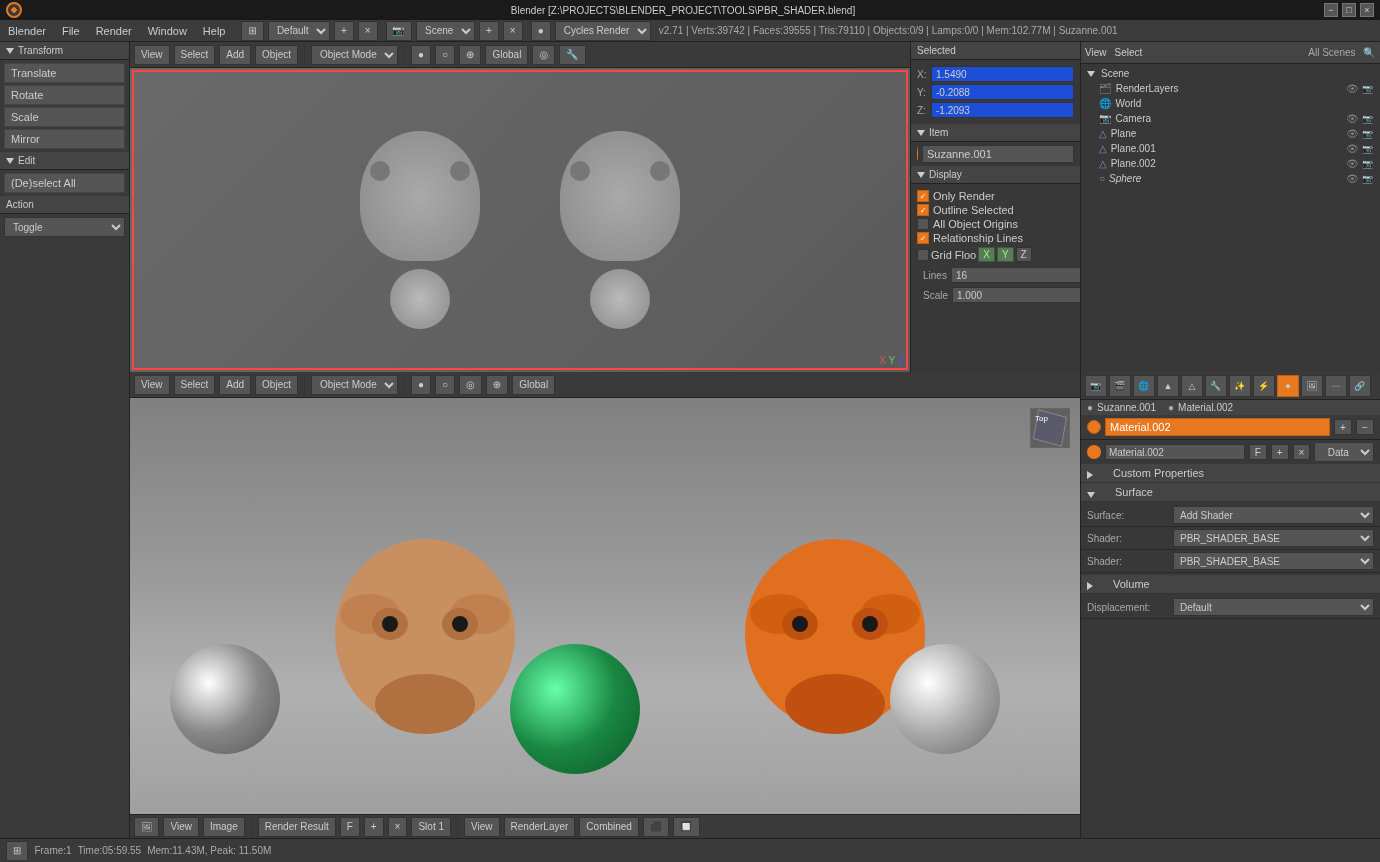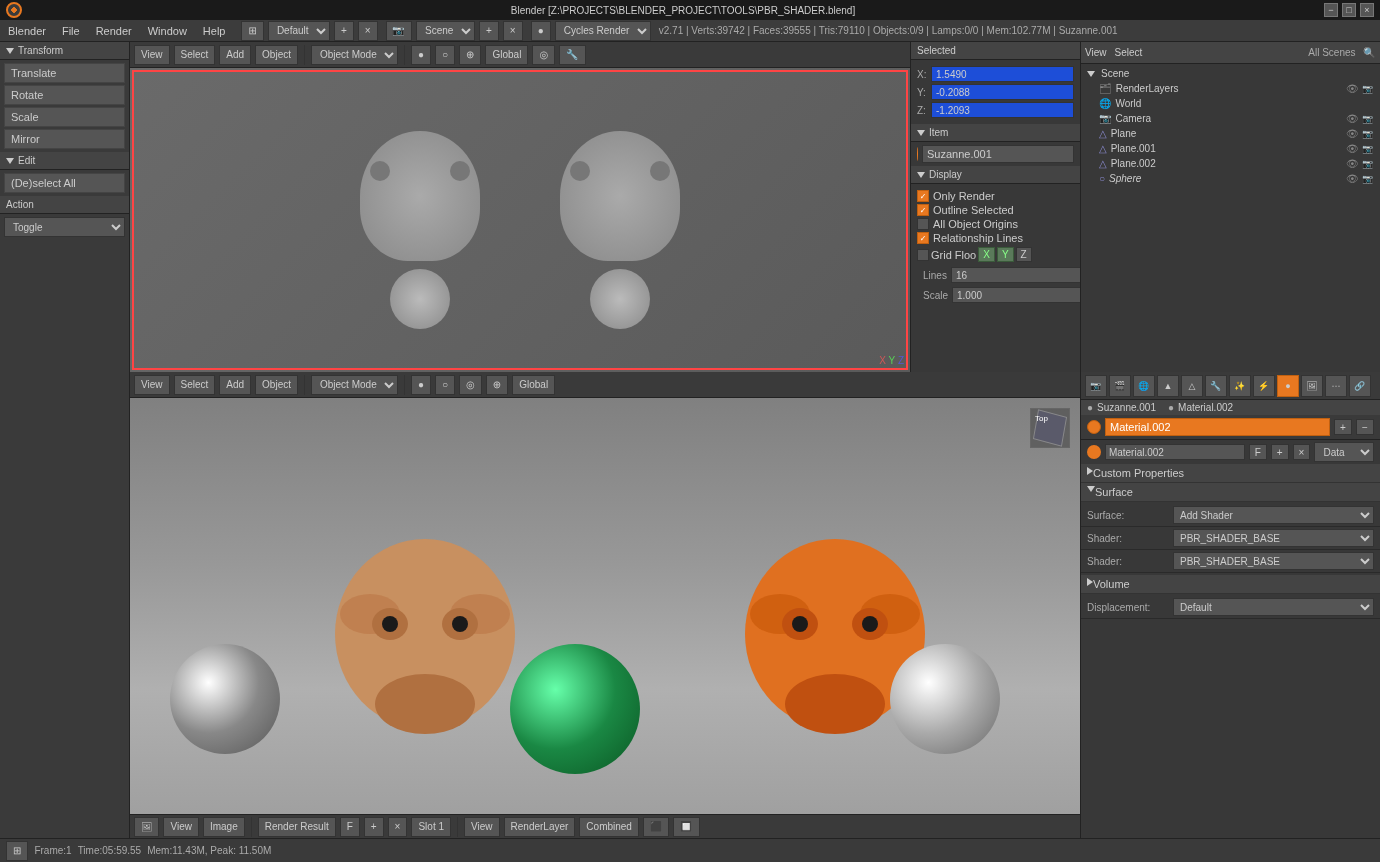--- a/index.html
+++ b/index.html
@@ -271,26 +271,26 @@
       background: #555;
       border: 1px solid #333;
       color: #ccc;
       font-size: 10px;
       cursor: pointer;
       display: flex; align-items: center; justify-content: center;
     }
 
     .section-header {
       display: flex;
-      align-items: flex-start;
+      align-items: flex-end;
       padding: 3px 6px;
       background: #444;
       border-bottom: 1px solid #333;
       cursor: pointer;
-      gap: 0;
+      gap: 20px;
     }
     .section-toggle { font-size: 10px; }
 
     .prop-row {
       display: flex;
       align-items: center;
       padding: 2px 6px;
       gap: 6px;
       border-bottom: 1px solid #2a2a2a;
     }
@@ -821,21 +821,21 @@
           <div class="mat-btn-small">+</div>
           <div class="mat-btn-small">−</div>
         </div>
 
         <div class="mat-select-row">
           <div class="mat-dot"></div>
           <input class="mat-name-field" type="text" value="Material.002" style="">
           <div class="mat-btn-small">F</div>
           <div class="mat-btn-small">+</div>
           <div class="mat-btn-small">×</div>
-          <select class="toolbar-select" style="width:60px;">
+          <select class="toolbar-select" style="width:60px;text-align:center;">
             <option>Data</option>
           </select>
         </div>
 
         <div class="section-header">
           <span class="tri-right section-toggle"></span>
           <span>Custom Properties</span>
         </div>
 
 

